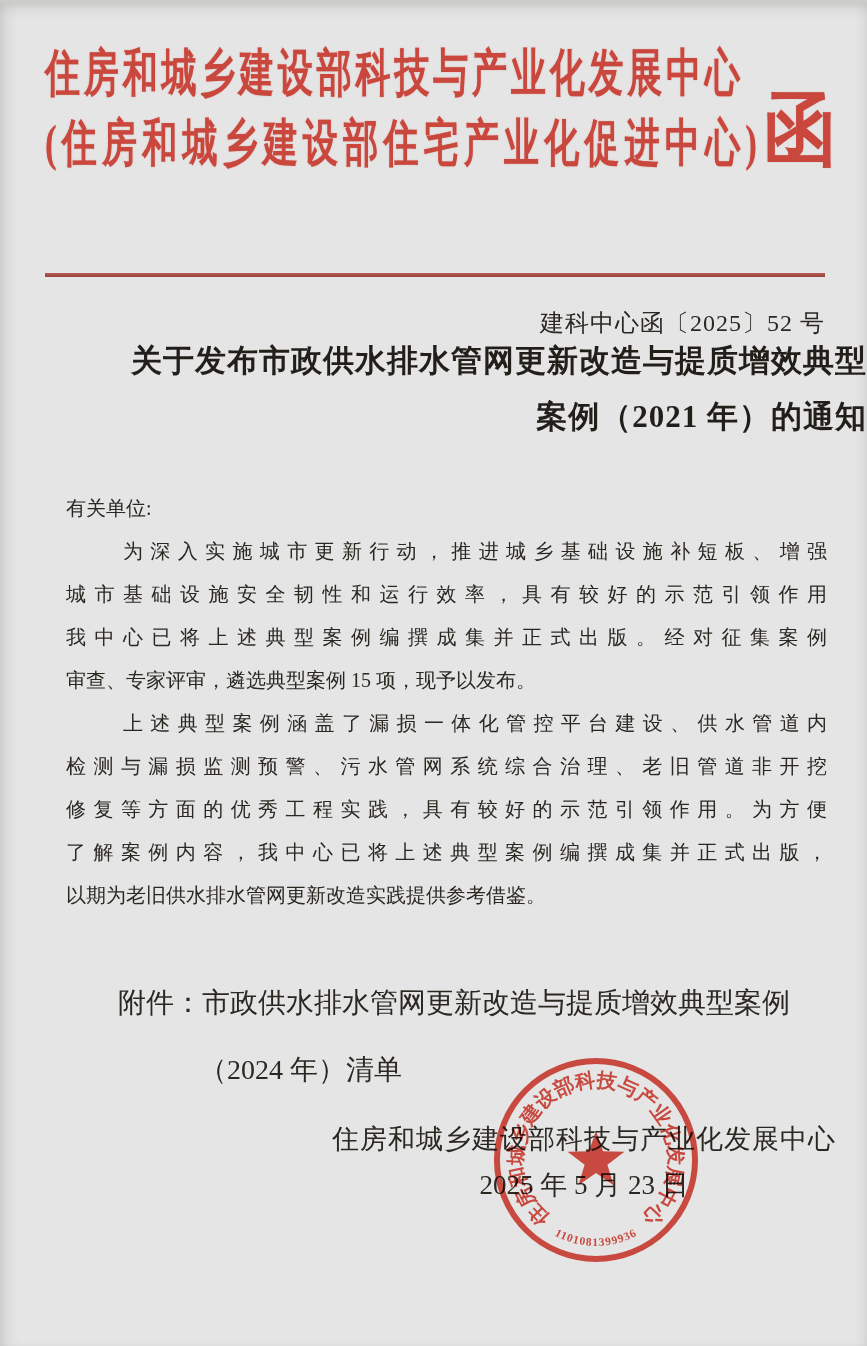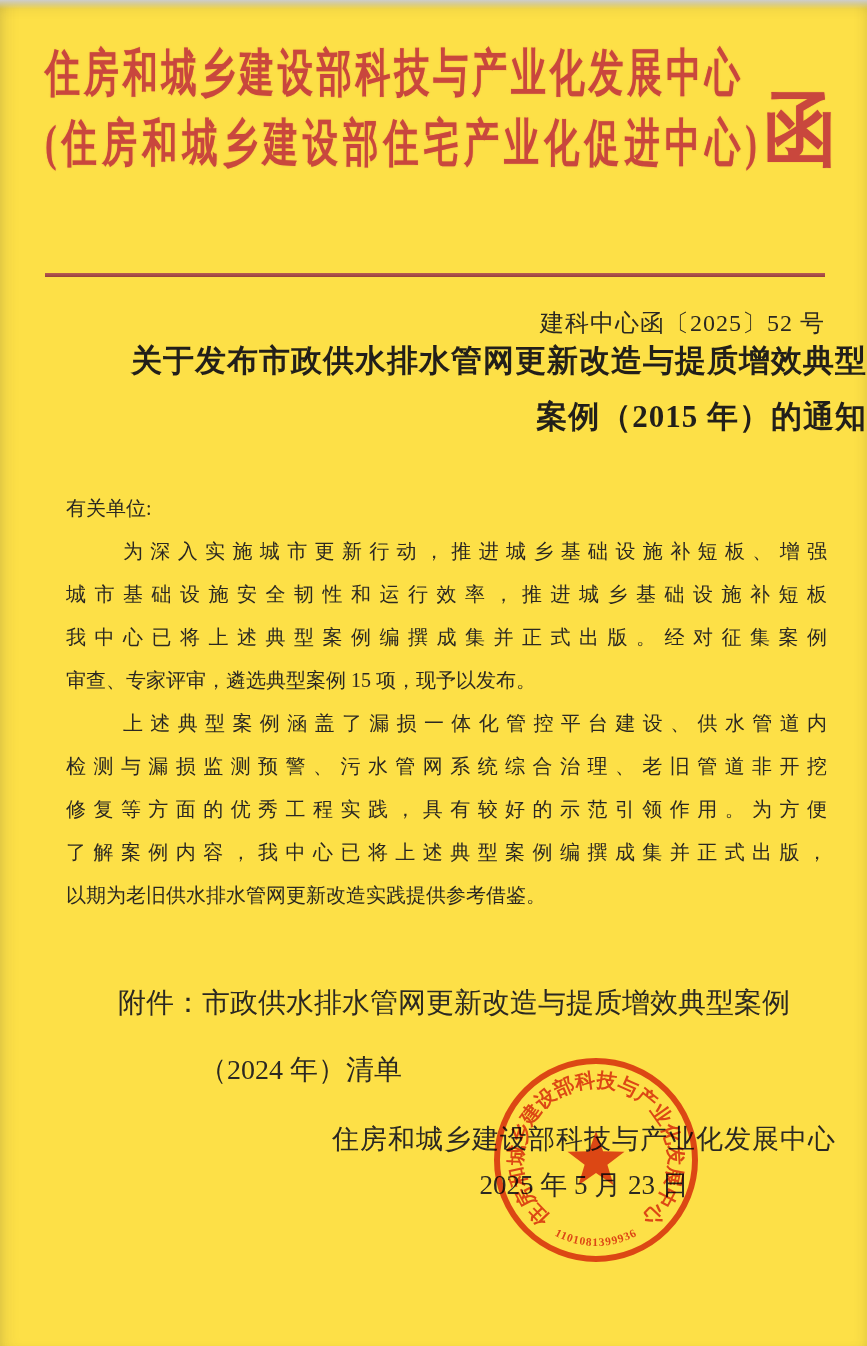--- a/index.html
+++ b/index.html
@@ -1,20 +1,20 @@
 <!DOCTYPE html>
 <html><head>
 <meta charset="utf-8">
 <style>
   html,body { margin:0; padding:0; background:#9a9a98; }
   .page {
     position:relative;
     width:867px; height:1346px;
     margin:0 auto;
-    background:#fde047;
+    background:#e5e5e5;
     font-family:"Liberation Serif","DejaVu Serif",serif;
     color:#29261f;
     overflow:hidden;
     box-shadow: inset 14px 0 20px -16px rgba(60,60,60,.28),
                 inset -10px 0 16px -12px rgba(60,60,60,.18),
                 inset 0 14px 16px -12px rgba(60,60,60,.30);
   }
   .scan-top-band {
     position:absolute; top:0; left:0; width:100%; height:9px;
     background:linear-gradient(#cfcecb, rgba(207,206,203,0));
@@ -94,27 +94,27 @@
 
   <div class="org-line org-line-1">住房和城乡建设部科技与产业化发展中心</div>
   <div class="org-line org-line-2">(住房和城乡建设部住宅产业化促进中心)</div>
   <div class="doc-type-char">函</div>
   <div class="red-rule"></div>
 
   <div class="doc-number">建科中心函〔2025〕52 号</div>
 
   <div class="doc-title">
     <div>关于发布市政供水排水管网更新改造与提质增效典型</div>
-    <div>案例（2015 年）的通知</div>
+    <div>案例（2021 年）的通知</div>
   </div>
 
   <div class="body-block">
     <div class="b-line">有关单位:</div>
     <div class="b-line jl ind">为深入实施城市更新行动，推进城乡基础设施补短板、增强</div>
-    <div class="b-line jl">城市基础设施安全韧性和运行效率，推进城乡基础设施补短板</div>
+    <div class="b-line jl">城市基础设施安全韧性和运行效率，具有较好的示范引领作用</div>
     <div class="b-line jl">我中心已将上述典型案例编撰成集并正式出版。经对征集案例</div>
     <div class="b-line">审查、专家评审，遴选典型案例 15 项，现予以发布。</div>
     <div class="b-line jl ind">上述典型案例涵盖了漏损一体化管控平台建设、供水管道内</div>
     <div class="b-line jl">检测与漏损监测预警、污水管网系统综合治理、老旧管道非开挖</div>
     <div class="b-line jl">修复等方面的优秀工程实践，具有较好的示范引领作用。为方便</div>
     <div class="b-line jl">了解案例内容，我中心已将上述典型案例编撰成集并正式出版，</div>
     <div class="b-line">以期为老旧供水排水管网更新改造实践提供参考借鉴。</div>
   </div>
 
   <div class="attachment-block">

